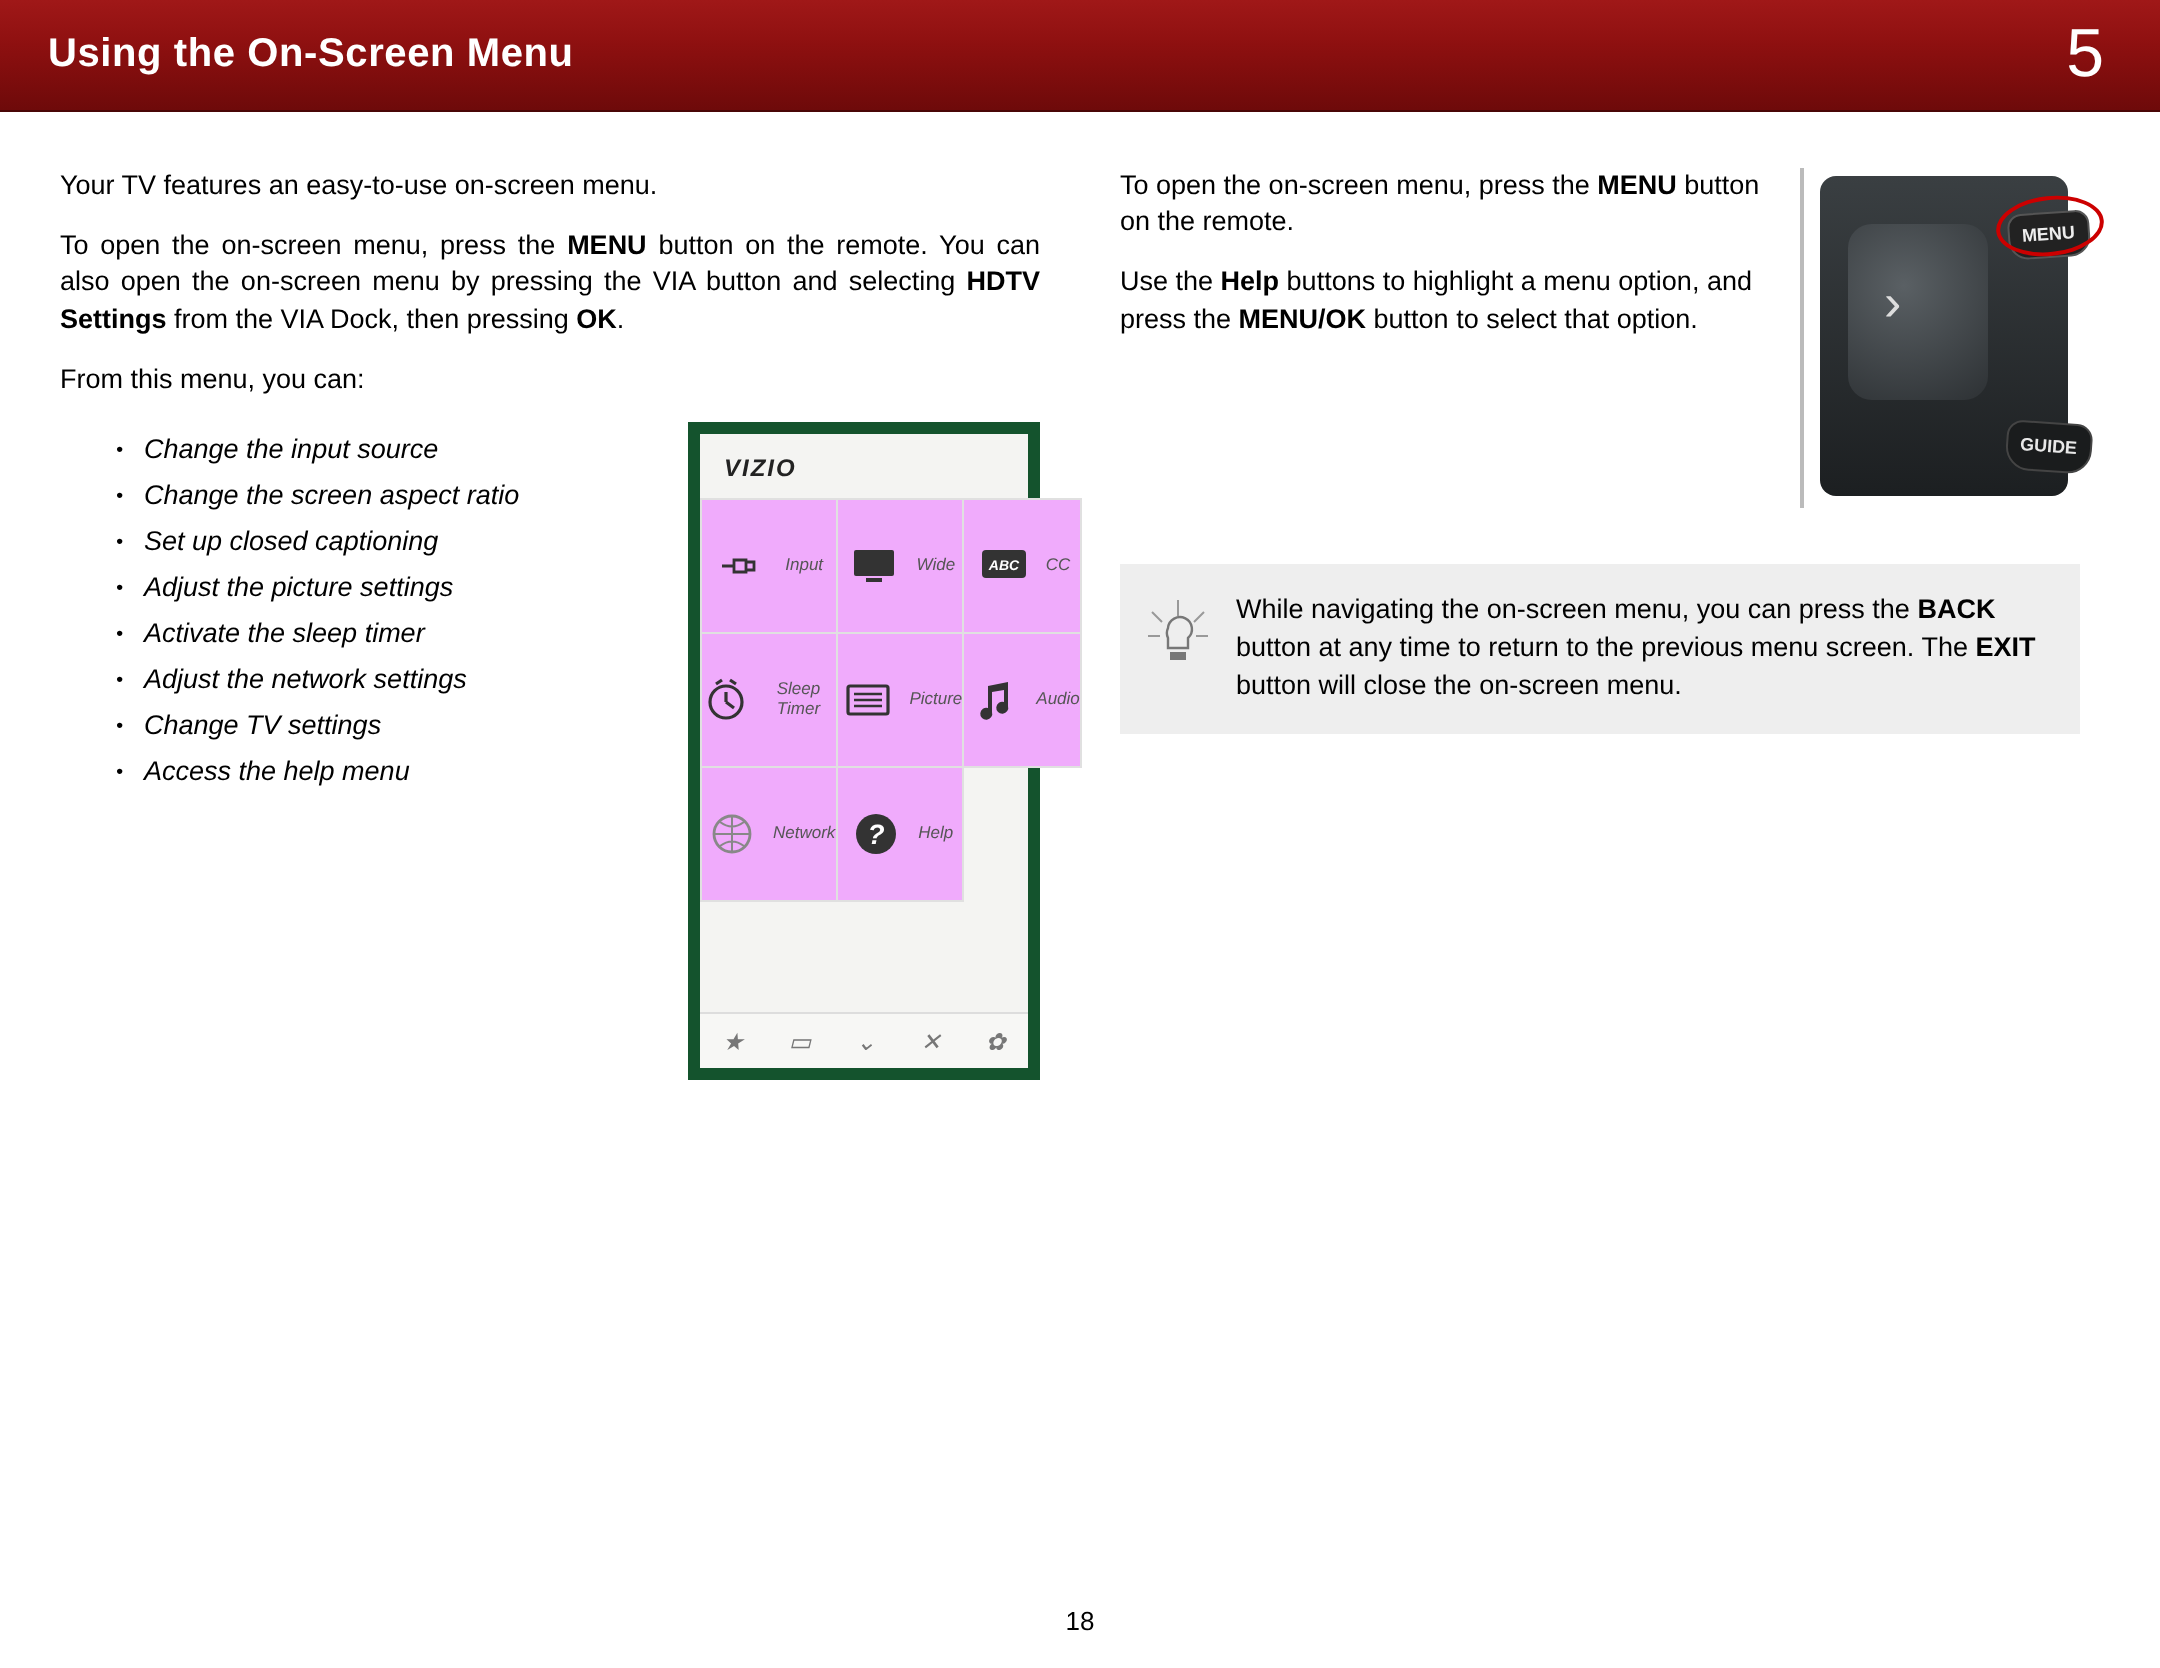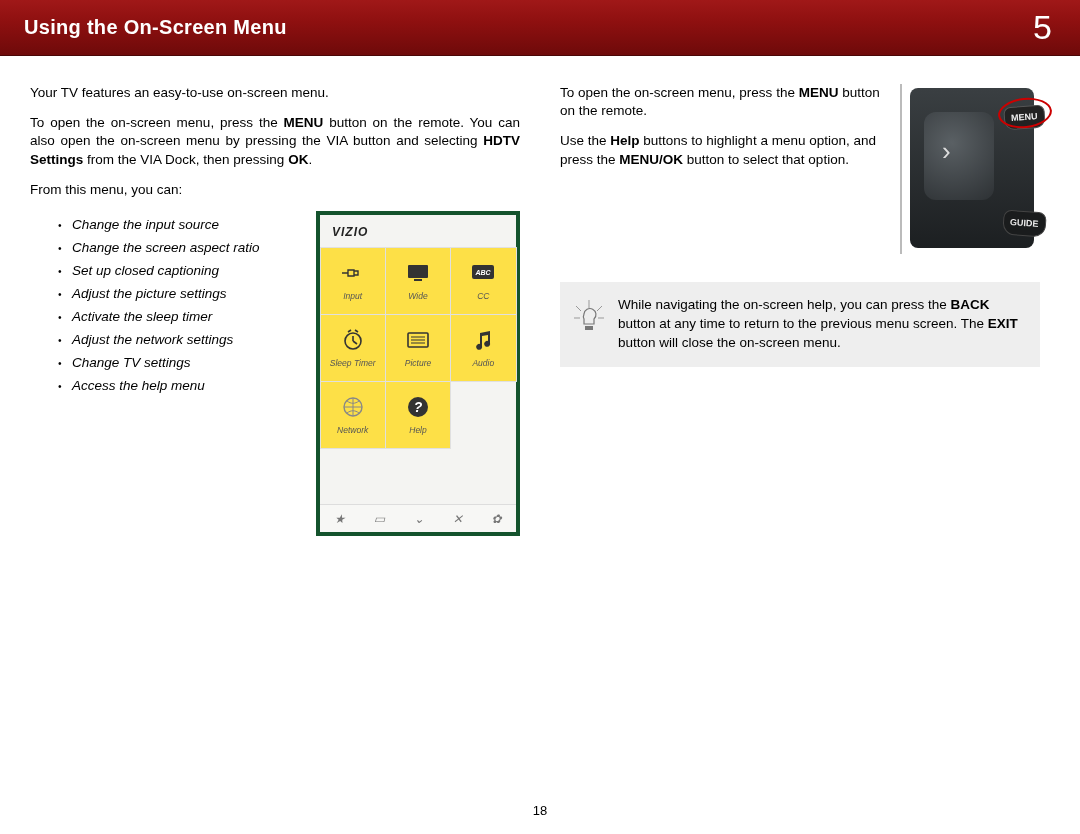--- a/index.html
+++ b/index.html
@@ -34,37 +34,37 @@
   p { line-height: 1.35; margin-bottom: 12px; font-size: 13.5px; }
   .justify { text-align: justify; }
   ul.bullets { list-style: none; margin: 6px 0 0 28px; }
   ul.bullets li { position: relative; padding-left: 14px; margin-bottom: 8px; font-size: 13.5px; }
   ul.bullets li::before { content: "•"; position: absolute; left: 0; font-size: 10px; top: 3px; }
   .left-row { display: flex; gap: 22px; font-style: italic; }
   .left-text { flex: 1; }
 
   
   .osd {
-    width: 204px;
-    border: 4px solid #14532d;
+    width: 176px;
+    border: 6px solid #14532d;
     background: #f4f4f2;
     font-size: 9px;
     color: #555;
   }
   .osd-logo { padding: 10px 12px 8px; font-family: Arial, sans-serif; letter-spacing: 1px; font-weight: bold; font-size: 12px; color: #222; }
   .osd-grid { display: grid; grid-template-columns: repeat(3, 1fr); }
   .osd-cell {
     border: 1px solid #e0e0e0;
     height: 68px;
     display: flex;
-    flex-direction: column;
+    flex-direction: row;
     align-items: center;
     justify-content: center;
     gap: 6px;
-    background: #fde047;
+    background: #f0abfc;
     margin: -0.5px;
   }
   .osd-cell .ic { width: 30px; height: 26px; display:flex; align-items:center; justify-content:center; }
   .osd-cell .lbl { font-size: 8.5px; text-align:center; color:#555; line-height:1.1; }
   .osd-spacer { height: 56px; background:#f4f4f2; }
   .osd-footer { display:flex; justify-content:space-around; align-items:center; height:28px; border-top:1px solid #ddd; background:#f7f7f5; color:#777; font-size:12px; }
 
   h2.section {
     font-size: 15px;
     font-weight: 900;
@@ -276,18 +276,18 @@
     <div class="tip">
       <div class="bulb">
         <svg width="30" height="40" viewBox="0 0 30 40">
           <g stroke="#999" stroke-width="1" fill="none">
             <path d="M15 12l0-8M7 15L2 10M23 15l5-5M6 22H0M24 22h6"></path>
           </g>
           <path d="M10 18a6 6 0 1110 5v5h-10v-5a6 6 0 010-5z" fill="none" stroke="#777" stroke-width="1.2"></path>
           <rect x="11" y="30" width="8" height="4" fill="#777"></rect>
         </svg>
       </div>
-      <span>While navigating the on-screen help, you can press the </span><b>BACK</b><span> button at any time to return to the previous menu screen. The </span><b>EXIT</b><span> button will close the on-screen menu.</span>
+      <span>While navigating the on-screen menu, you can press the </span><b>BACK</b><span> button at any time to return to the previous menu screen. The </span><b>EXIT</b><span> button will close the on-screen menu.</span>
     </div>
   </div>
 </div>
 
 <div class="page-number">18</div>
 
 </body></html>

